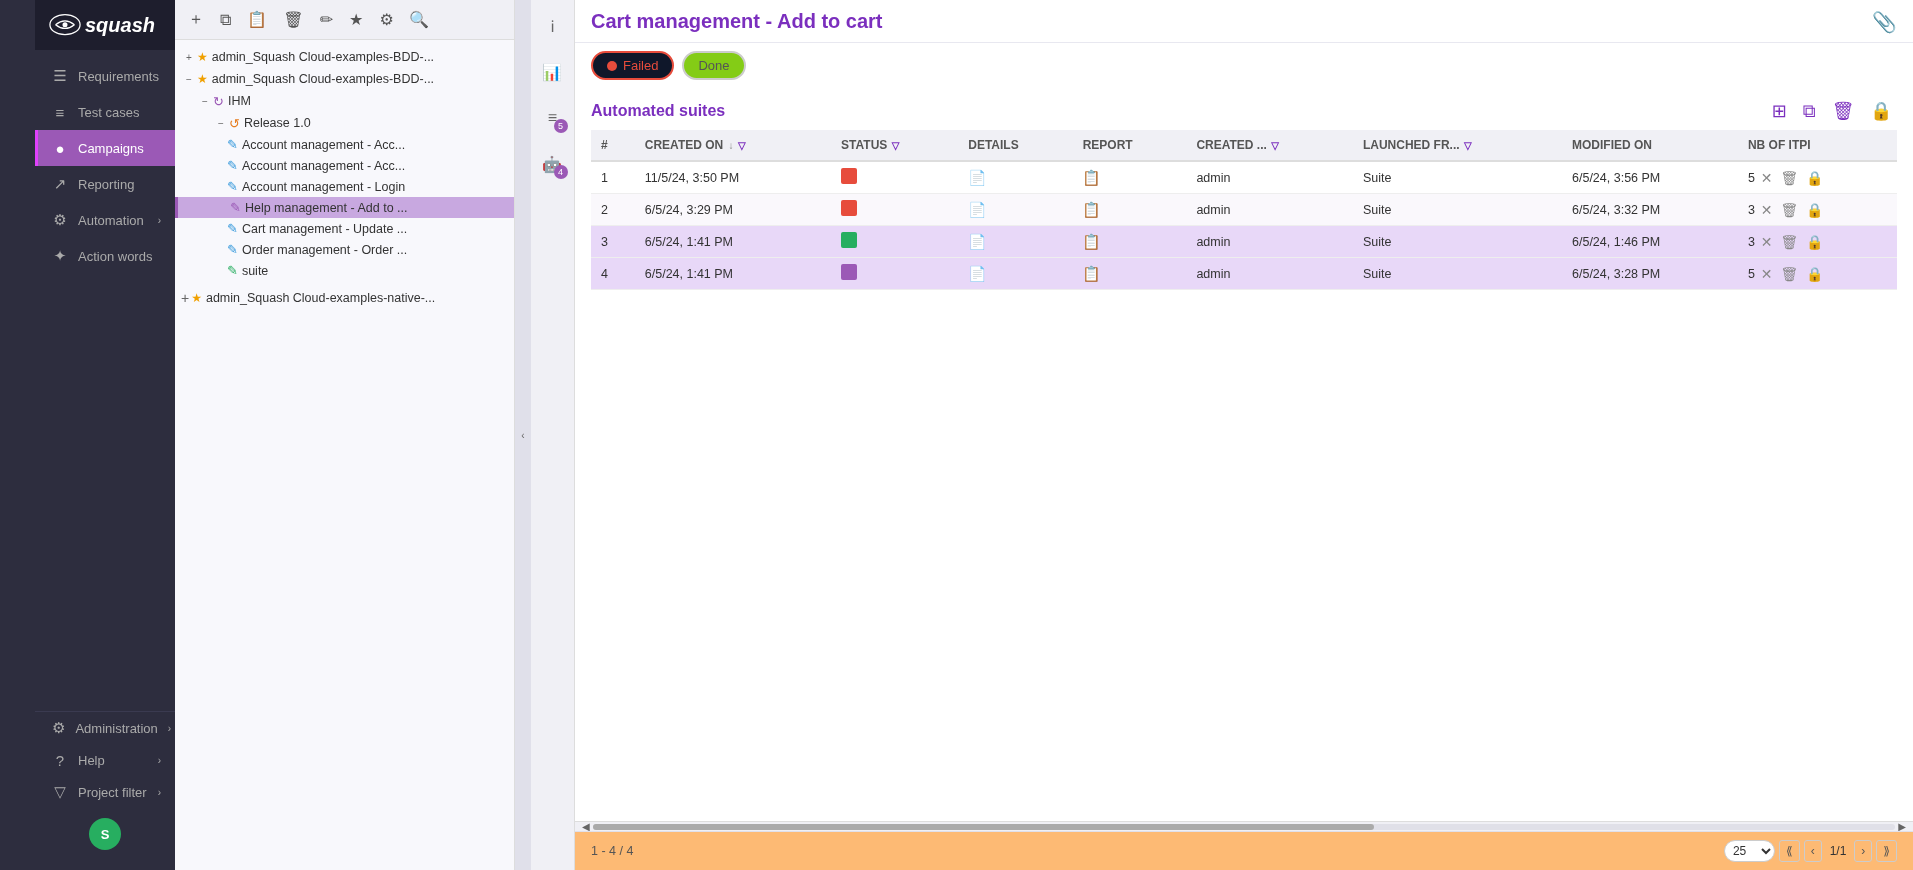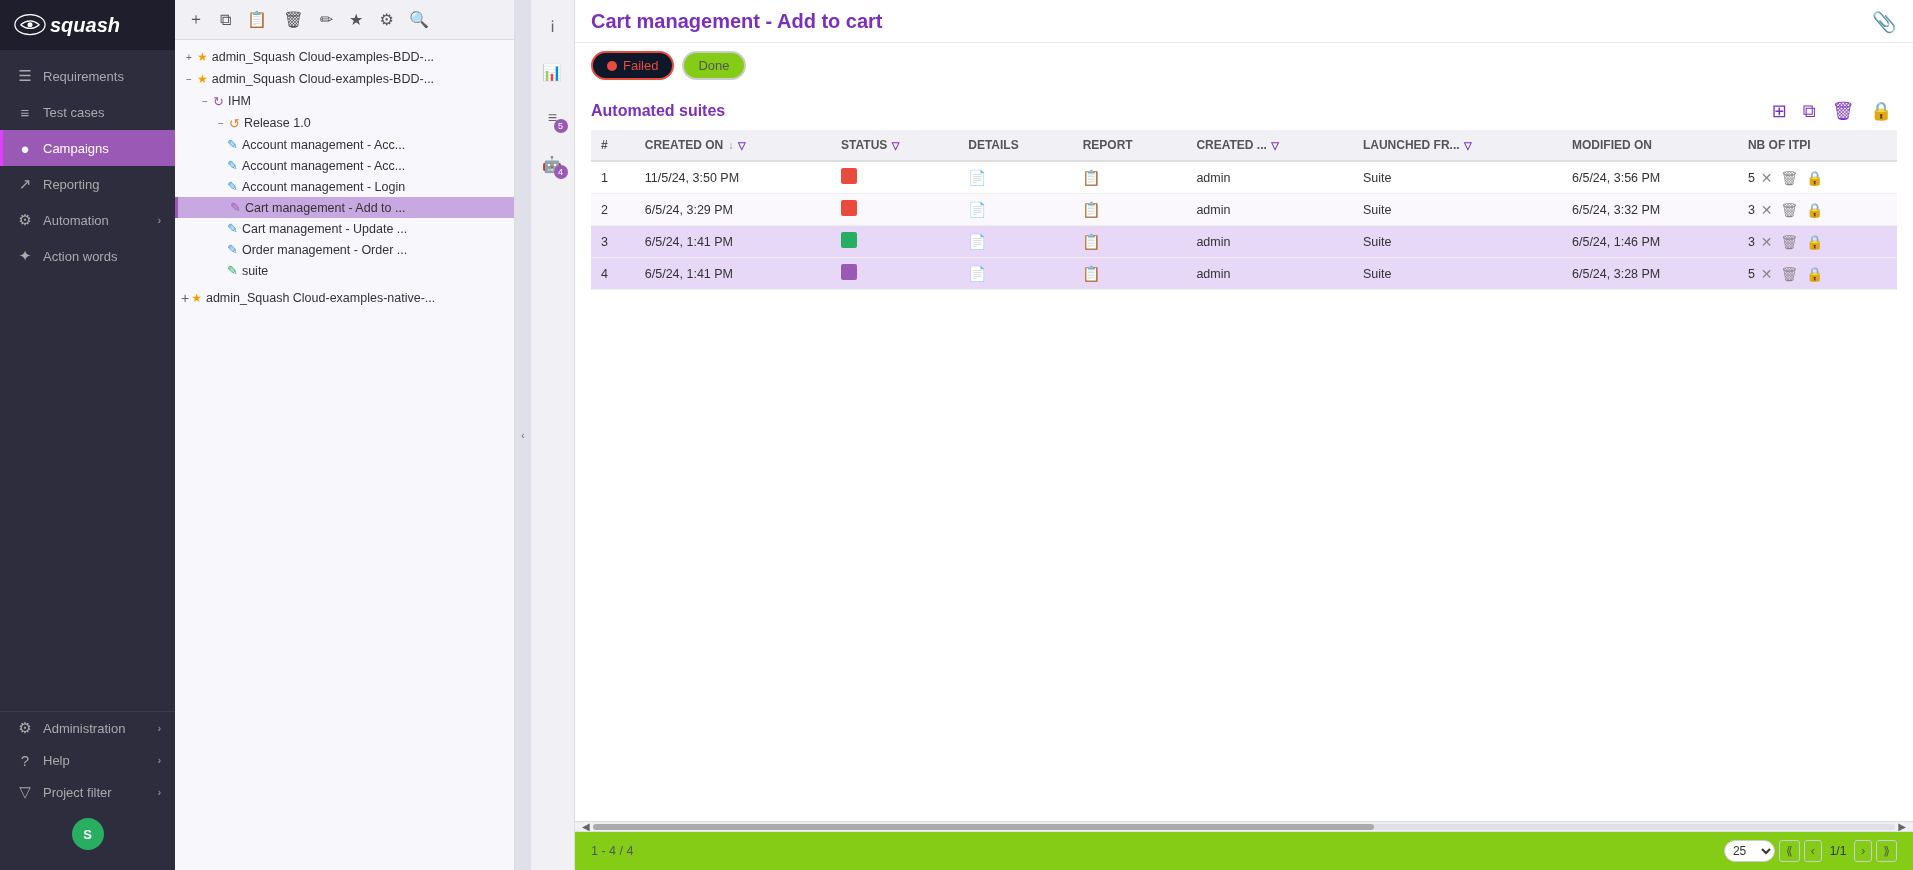--- a/index.html
+++ b/index.html
@@ -7,20 +7,21 @@
 
     
     .sidebar {
       width: 175px;
       min-width: 175px;
       background: #2d2d3e;
       color: #ccc;
       display: flex;
       flex-direction: column;
       height: 100%;
+      padding-left: 35px;
     }
     .sidebar-logo {
       padding: 12px 14px;
       background: #1e1e2d;
       display: flex;
       align-items: center;
       height: 50px;
     }
     .logo-text {
       color: white;
@@ -368,21 +369,21 @@
     }
     .td-actions { display: flex; align-items: center; gap: 4px; white-space: nowrap; }
 
     
     .pagination-bar {
       display: flex;
       align-items: center;
       justify-content: space-between;
       padding: 8px 16px;
       border-top: 1px solid #e0e0ea;
-      background: #84cc16;
+      background: #fdba74;
       flex-shrink: 0;
     }
     .pagination-info { font-size: 12.5px; color: #555; }
     .pagination-controls { display: flex; align-items: center; gap: 4px; }
     .page-size-select {
       border: 1px solid #ccc;
       border-radius: 11px;
       padding: 2px 4px;
       font-size: 12px;
       color: #333;
@@ -550,21 +551,21 @@
     <div class="tree-item" style="padding-left:52px;">
       <span class="tree-icon" style="color:#3498db;">✎</span>
       <span class="tree-label">Account management - Acc...</span>
     </div>
     <div class="tree-item" style="padding-left:52px;">
       <span class="tree-icon" style="color:#3498db;">✎</span>
       <span class="tree-label">Account management - Login</span>
     </div>
     <div class="tree-item active-item" style="padding-left:52px;">
       <span class="tree-icon" style="color:#9b59b6;">✎</span>
-      <span class="tree-label">Cart management - Add to ...</span>
+      <span class="tree-label">Help management - Add to ...</span>
     </div>
     <div class="tree-item" style="padding-left:52px;">
       <span class="tree-icon" style="color:#3498db;">✎</span>
       <span class="tree-label">Cart management - Update ...</span>
     </div>
     <div class="tree-item" style="padding-left:52px;">
       <span class="tree-icon" style="color:#3498db;">✎</span>
       <span class="tree-label">Order management - Order ...</span>
     </div>
     <div class="tree-item" style="padding-left:52px;">

